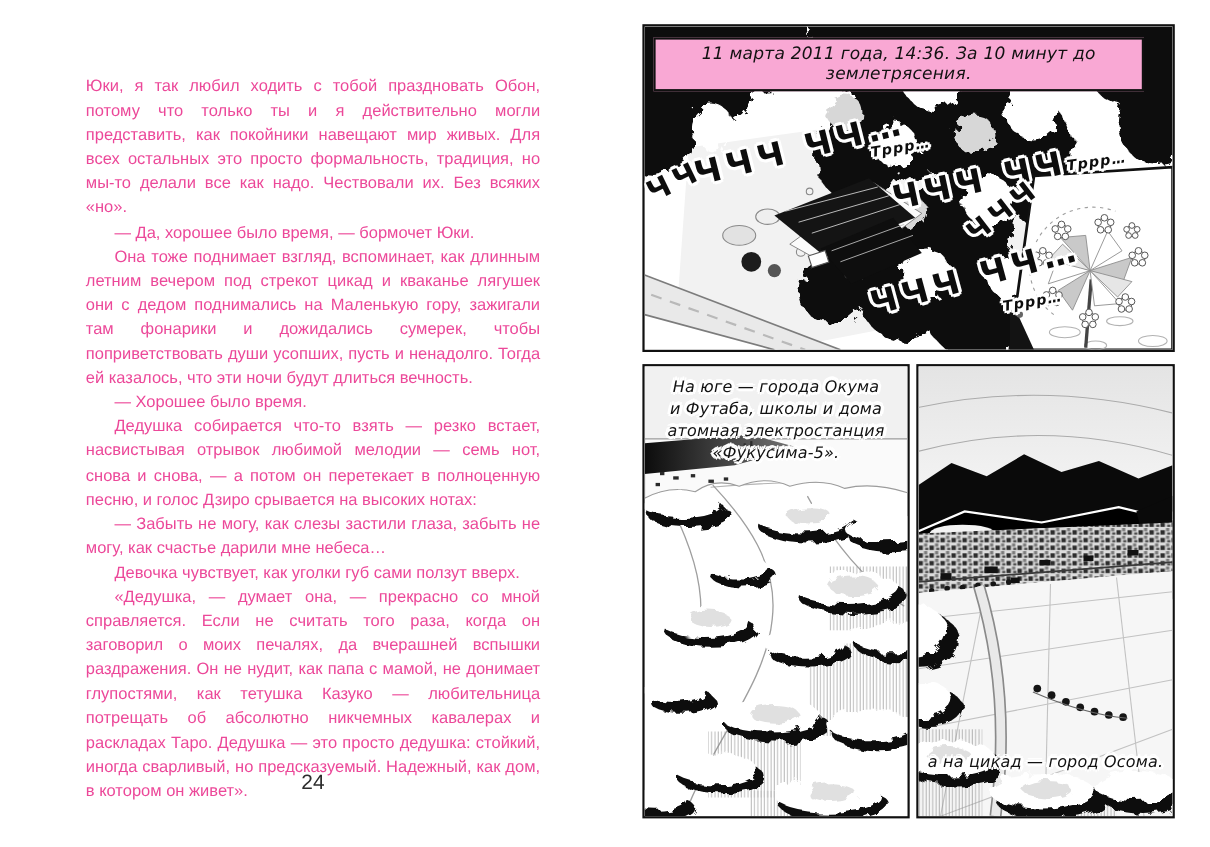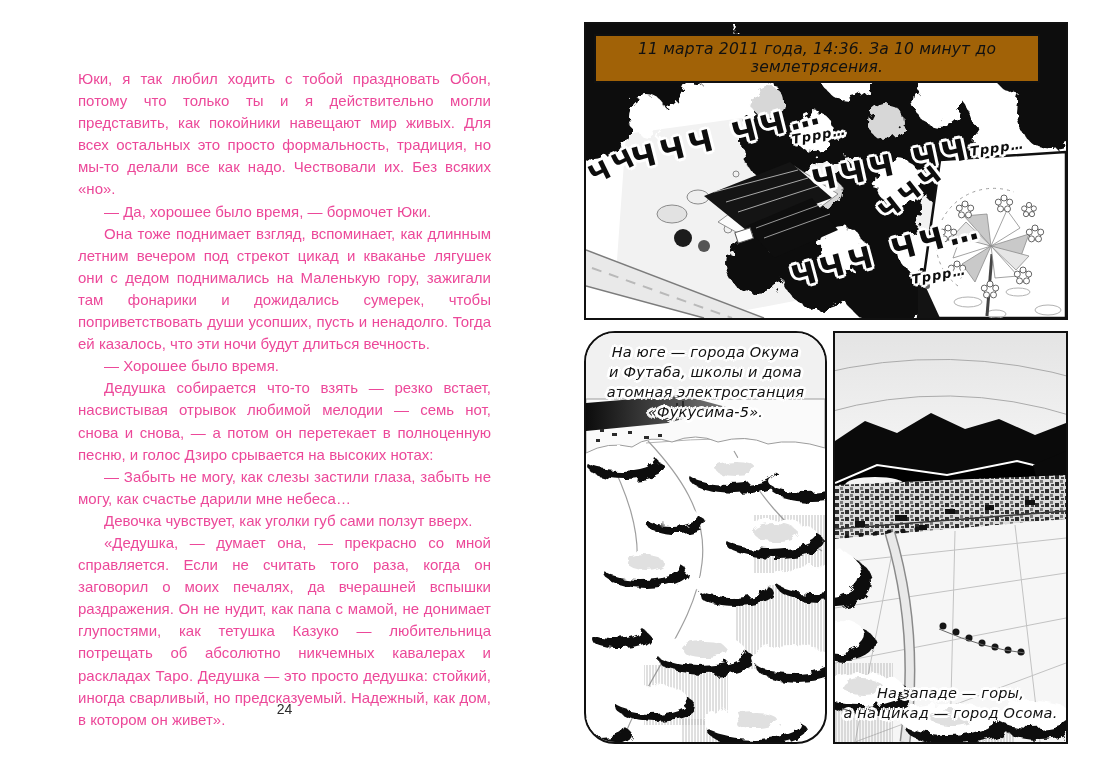--- a/index.html
+++ b/index.html
@@ -11,36 +11,36 @@
 
   
   .left-page{position:absolute;left:78px;top:68px;width:413px;}
   .left-page p{
     margin:0;font-size:15px;line-height:22.1px;color:#ec4899;
     text-align:justify;text-indent:26px;
   }
   .left-page p.noindent{text-indent:0;}
   .page-number{
     position:absolute;left:78px;top:701px;width:413px;
-    text-align:center;font-size:14px;color:#2c2c2c;
+    text-align:center;font-size:19px;color:#2c2c2c;
   }
 
   
   .comic{position:absolute;left:584px;top:22px;width:484px;height:722px;}
   .panel{position:absolute;background:#fff;border:2px solid #101010;box-sizing:border-box;overflow:hidden;}
   .panel-top{left:0;top:0;width:484px;height:298px;}
-  .panel-south{left:0;top:309px;width:243px;height:413px;border-radius:31px;}
+  .panel-south{left:0;top:309px;width:243px;height:413px;}
   .panel-west{left:249px;top:309px;width:235px;height:413px;}
   .panel svg{position:absolute;left:0;top:0;}
 
   .hand{font-family:"DejaVu Sans",sans-serif;font-style:italic;color:#111;}
 
   .date-box{
     position:absolute;left:8px;top:10px;width:446px;box-sizing:border-box;
-    background:#a16207;border:2px solid #101010;padding:4px 6px 5px;
+    background:#f9a8d4;border:2px solid #101010;padding:4px 6px 5px;
     text-align:center;font-size:15.5px;font-weight:500;letter-spacing:.2px;
     z-index:5;
   }
 
   .halo{
     text-shadow:
       -2px -2px 0 #fff, 2px -2px 0 #fff, -2px 2px 0 #fff, 2px 2px 0 #fff,
       -2px 0 0 #fff, 2px 0 0 #fff, 0 -2px 0 #fff, 0 2px 0 #fff,
       -3px 0 0 #fff, 3px 0 0 #fff, 0 3px 0 #fff, 0 -3px 0 #fff;
   }
@@ -479,17 +479,16 @@
           <ellipse cx="198" cy="382" rx="38" ry="14"></ellipse>
         </g>
         <g fill="#e0e0e0">
           <ellipse cx="28" cy="354" rx="20" ry="8"></ellipse>
             <ellipse cx="116" cy="384" rx="22" ry="8"></ellipse>
         </g>
       </g>
     </svg>
 
     <div class="cap cap-west hand halo">
-      <div>На западе — горы,</div>
       <div>а на цикад — город Осома.</div>
     </div>
   </div>
 </div>
 
 </body></html>

